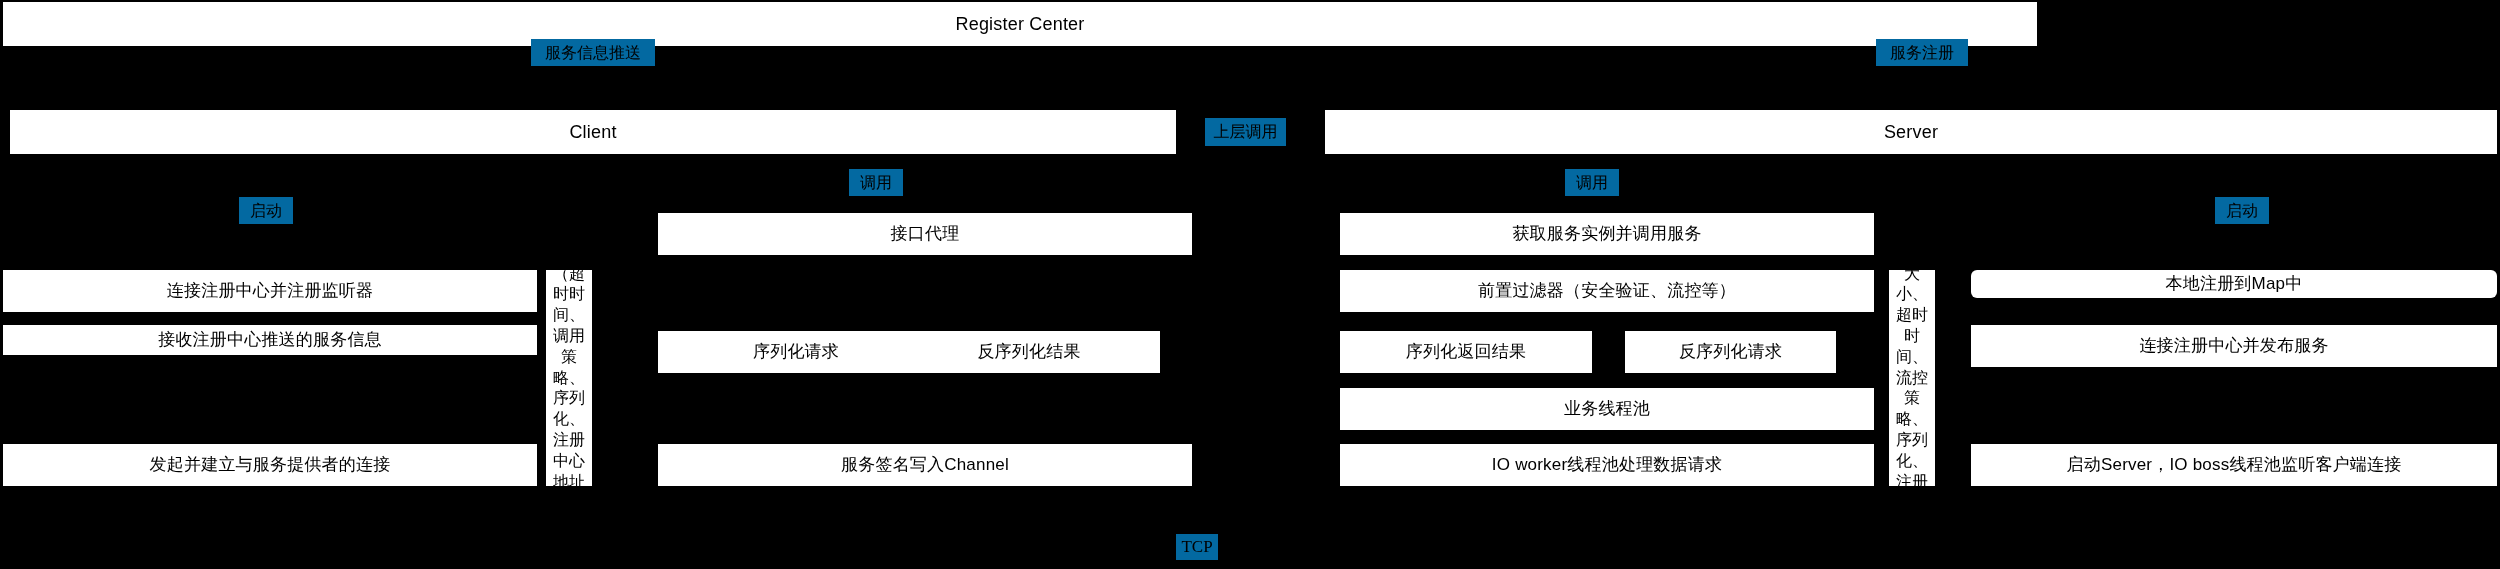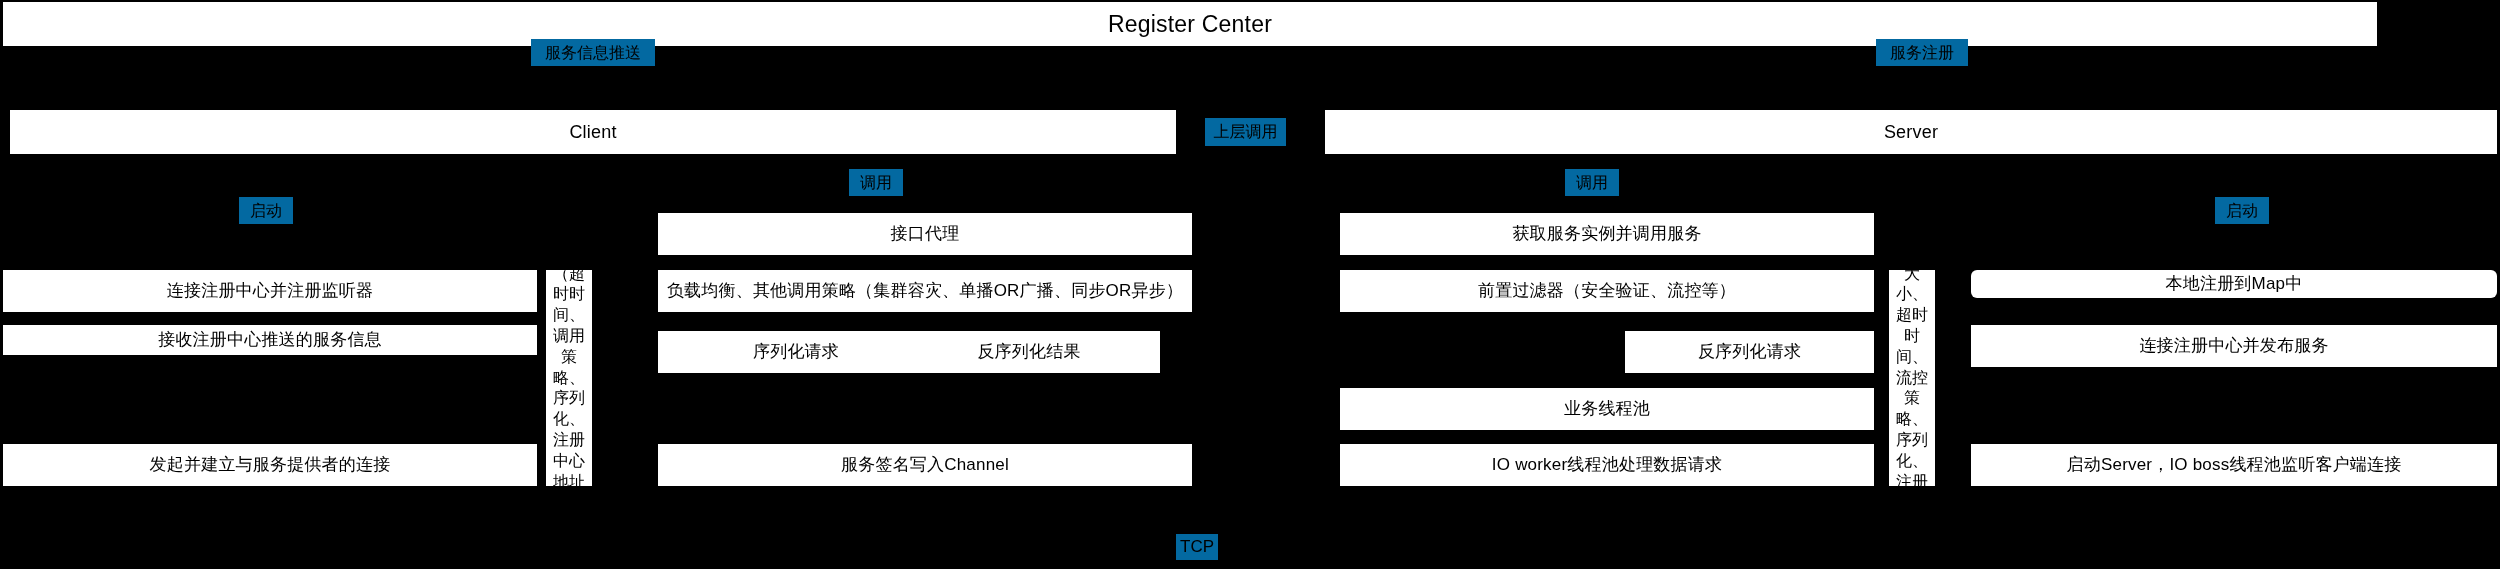--- a/index.html
+++ b/index.html
@@ -54,21 +54,21 @@
     padding:4px 2px;
     word-break:break-all;
     white-space:normal;
   }
 </style>
 </head>
 <body>
 
 <div class="stage">
 
-  <div class="box" style="left:3px;top:2px;width:2374px;height:44px;font-size:23px;">Register Center</div>
+  <div class="box" style="left:3px;top:2px;width:2034px;height:44px;font-size:18px;">Register Center</div>
 
   <div class="label" style="left:531px;top:39px;width:124px;height:27px;">服务信息推送</div>
 
   <div class="label" style="left:1876px;top:39px;width:92px;height:27px;">服务注册</div>
 
   <div class="box" style="left:3px;top:110px;width:1166px;height:44px;font-size:18px;margin-left:7px;">Client</div>
 
   <div class="label" style="left:1205px;top:118px;width:81px;height:28px;">上层调用</div>
 
   <div class="box" style="left:1325px;top:110px;width:1172px;height:44px;font-size:18px;">Server</div>
@@ -84,42 +84,42 @@
   <div class="box" style="left:3px;top:270px;width:534px;height:42px;">连接注册中心并注册监听器</div>
 
   <div class="box" style="left:3px;top:325px;width:534px;height:30px;">接收注册中心推送的服务信息</div>
 
   <div class="box" style="left:3px;top:444px;width:534px;height:42px;">发起并建立与服务提供者的连接</div>
 
   <div class="vtext" style="left:546px;top:270px;width:46px;height:216px;">配置（超时时间、调用策略、序列化、注册中心地址等）</div>
 
   <div class="box" style="left:658px;top:213px;width:534px;height:42px;">接口代理</div>
 
-  <div class="box" style="left:658px;top:270px;width:534px;height:42px;">负载均衡、其他调用策略（集群容灾、单播OR广播、同步OR异步）</div>
 
   <div class="box" style="left:658px;top:331px;width:252px;height:42px;padding-left:24px;">序列化请求</div>
 
   <div class="box" style="left:898px;top:331px;width:262px;height:42px;">反序列化结果</div>
 
   <div class="box" style="left:658px;top:444px;width:534px;height:42px;">服务签名写入Channel</div>
 
   <div class="box" style="left:1340px;top:213px;width:534px;height:42px;">获取服务实例并调用服务</div>
 
   <div class="box" style="left:1340px;top:270px;width:534px;height:42px;">前置过滤器（安全验证、流控等）</div>
 
+  <div class="box" style="left:1340px;top:331px;width:252px;height:42px;">序列化返回结果</div>
 
-  <div class="box" style="left:1625px;top:331px;width:249px;height:42px;">反序列化请求</div>
+  <div class="box" style="left:1625px;top:331px;width:211px;height:42px;">反序列化请求</div>
 
   <div class="box" style="left:1340px;top:388px;width:534px;height:42px;">业务线程池</div>
 
   <div class="box" style="left:1340px;top:444px;width:534px;height:42px;">IO worker线程池处理数据请求</div>
 
   <div class="vtext" style="left:1889px;top:270px;width:46px;height:216px;">配置（线程池大小、超时时间、流控策略、序列化、注册中心地址等）</div>
 
   <div class="box" style="left:1971px;top:270px;width:526px;height:28px;border-radius:6px;">本地注册到Map中</div>
 
   <div class="box" style="left:1971px;top:325px;width:526px;height:42px;font-family:Liberation Serif, serif;">连接注册中心并发布服务</div>
 
   <div class="box" style="left:1971px;top:444px;width:526px;height:42px;">启动Server，IO boss线程池监听客户端连接</div>
 
-  <div class="label" style="left:1176px;top:534px;width:42px;height:26px;font-size:17px;">TCP</div>
+  <div class="label" style="left:1176px;top:534px;width:42px;height:26px;font-size:17px;font-family:Liberation Serif, serif;">TCP</div>
 
 </div>
 
 </body></html>

